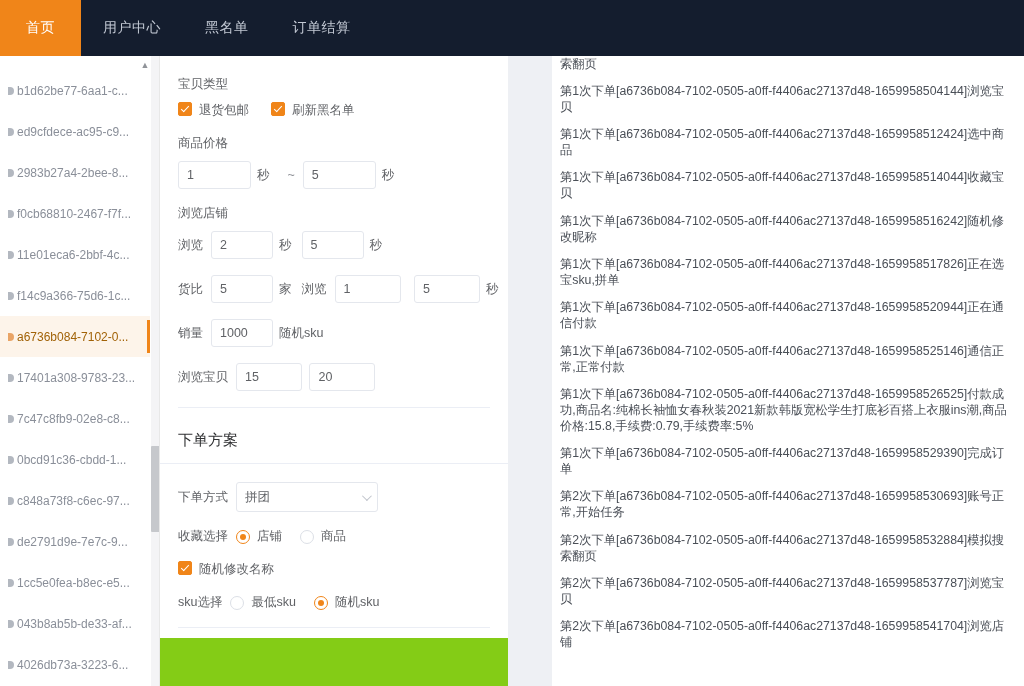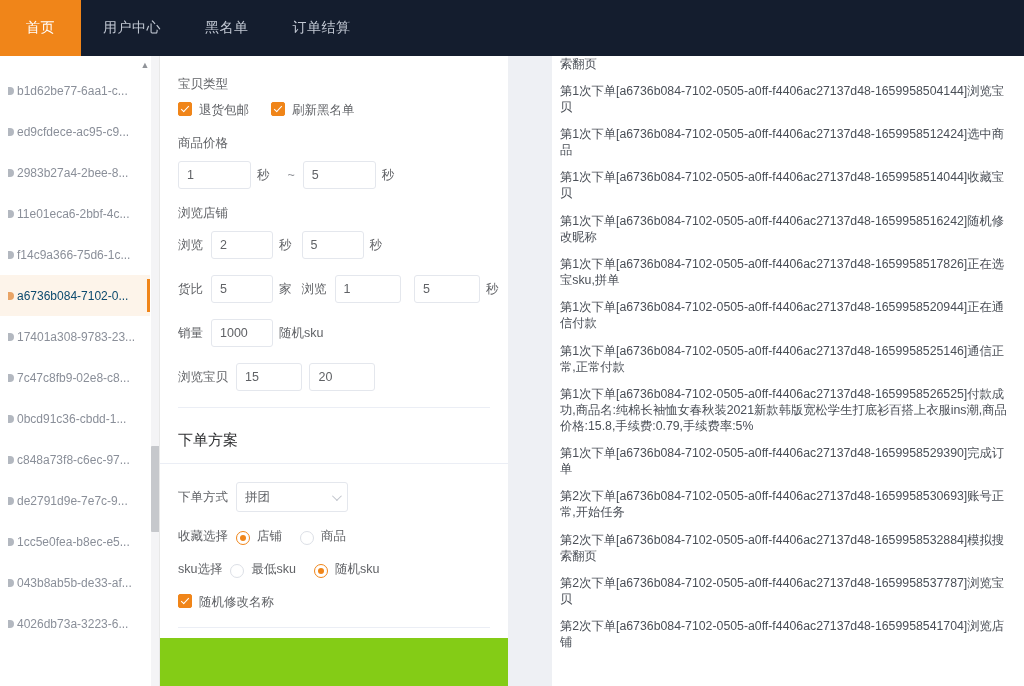--- a/index.html
+++ b/index.html
@@ -44,21 +44,21 @@
     height: 41px; display: flex; align-items: center;
     padding-left: 8px; cursor: pointer;
     font-size: 12px; color: #8a8f99;
     white-space: nowrap; overflow: hidden;
   }
   .sb-dot {
     width: 6px; height: 8px; flex: 0 0 6px;
     margin-right: 3px; border-radius: 0 4px 4px 0;
     background: #9aa0ab; opacity: .75;
   }
-  .sb-item.active { background: #fdf4ea; color: #0c4a6e; align-items: center; }
+  .sb-item.active { background: #fdf4ea; color: #a16207; align-items: center; }
   .sb-item.active .sb-dot { background: #e2893a; }
   .sb-item.active::after {
     content: ""; position: absolute; right: 0; top: 4px;
     width: 3px; height: 33px; background: #f08519;
   }
   #sb-scrollbar {
     position: absolute; left: 151px; top: 0;
     width: 9px; height: 630px; background: #f4f4f6;
   }
   #sb-thumb {
@@ -107,36 +107,36 @@
     position: relative; flex: 0 0 14px;
   }
   .cb-box::after {
     content: ""; position: absolute; left: 4px; top: 1px;
     width: 3px; height: 7px; border: solid #fff;
     border-width: 0 1.5px 1.5px 0; transform: rotate(43deg);
   }
   .cb-label { font-size: 12.5px; color: #606266; margin-left: 7px; white-space: nowrap; }
 
   
-  .rd-wrap { display: inline-flex; align-items: flex-end; cursor: pointer; margin-right: 18px; }
+  .rd-wrap { display: inline-flex; align-items: center; cursor: pointer; margin-right: 18px; }
   .rd-box {
     width: 14px; height: 14px; border-radius: 50%;
     border: 1px solid #dcdfe6; background: #fff;
     position: relative; flex: 0 0 14px;
   }
   .rd-wrap.on .rd-box { border-color: #f08519; }
   .rd-wrap.on .rd-box::after {
     content: ""; position: absolute; left: 3px; top: 3px;
     width: 6px; height: 6px; border-radius: 50%; background: #f08519;
   }
   .rd-label { font-size: 12.5px; color: #606266; margin-left: 7px; white-space: nowrap; }
 
   
   .sel {
-    width: 112px; height: 30px; border: 1px solid #e4e7ed; border-radius: 3px;
+    width: 142px; height: 30px; border: 1px solid #e4e7ed; border-radius: 3px;
     background: #fff; display: flex; align-items: center;
     padding: 0 8px; cursor: pointer; position: relative;
   }
   .sel-val { font-size: 12.5px; color: #606266; }
   .sel-arrow {
     position: absolute; right: 8px; top: 50%; margin-top: -3px;
     width: 7px; height: 7px; border: solid #c0c4cc;
     border-width: 0 1px 1px 0; transform: rotate(45deg) translateY(-2px);
   }
   .divider { height: 1px; background: #ebeef5; margin-top: 14px; }
@@ -175,20 +175,24 @@
         <span class="sb-dot"></span>
         <span>b1d62be77-6aa1-c...</span>
       </div>
       <div class="sb-item">
         <span class="sb-dot"></span>
         <span>ed9cfdece-ac95-c9...</span>
       </div>
       <div class="sb-item">
         <span class="sb-dot"></span>
         <span>2983b27a4-2bee-8...</span>
+      </div>
+      <div class="sb-item">
+        <span class="sb-dot"></span>
+        <span>f0cb68810-2467-f7f...</span>
       </div>
       <div class="sb-item">
         <span class="sb-dot"></span>
         <span>11e01eca6-2bbf-4c...</span>
       </div>
       <div class="sb-item">
         <span class="sb-dot"></span>
         <span>f14c9a366-75d6-1c...</span>
       </div>
       <div class="sb-item active">
@@ -313,35 +317,35 @@
           <span class="rd-box"></span>
           <span class="rd-label">店铺</span>
         </div>
         <div class="rd-wrap">
           <span class="rd-box"></span>
           <span class="rd-label">商品</span>
         </div>
       </div>
 
       <div class="row">
+        <div class="cb-wrap">
+          <span class="cb-box"></span>
+          <span class="cb-label">随机修改名称</span>
+        </div>
+      </div>
+
+      <div class="row">
         <span class="inline-label">sku选择</span>
         <div class="rd-wrap">
           <span class="rd-box"></span>
           <span class="rd-label">最低sku</span>
         </div>
         <div class="rd-wrap on">
           <span class="rd-box"></span>
           <span class="rd-label">随机sku</span>
-        </div>
-      </div>
-
-      <div class="row">
-        <div class="cb-wrap">
-          <span class="cb-box"></span>
-          <span class="cb-label">随机修改名称</span>
         </div>
       </div>
 
       <div class="divider"></div>
     </div>
   </div>
 
 </div>
 
 <div id="gap"></div>

